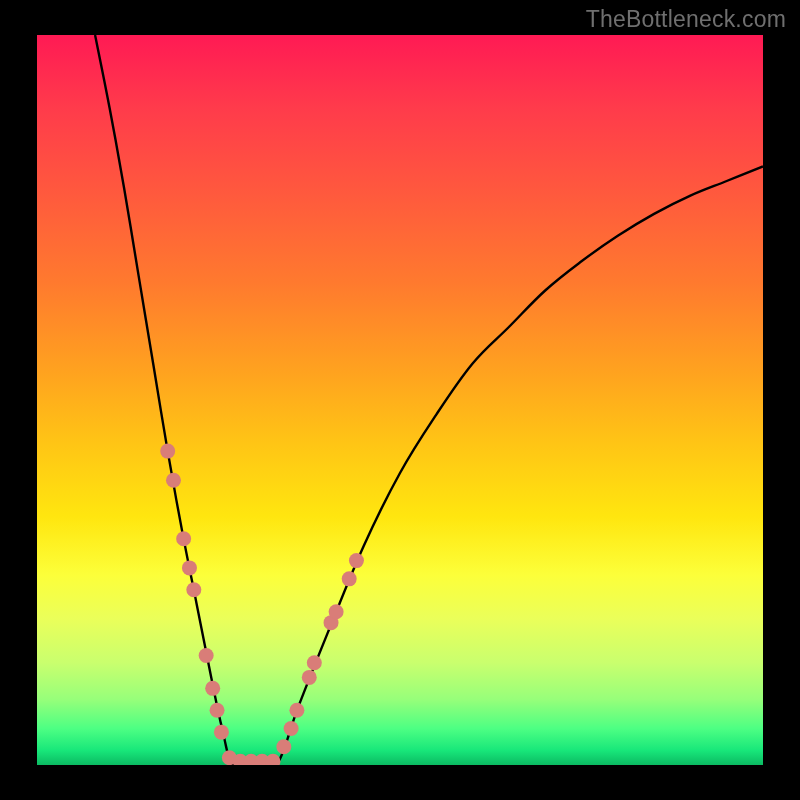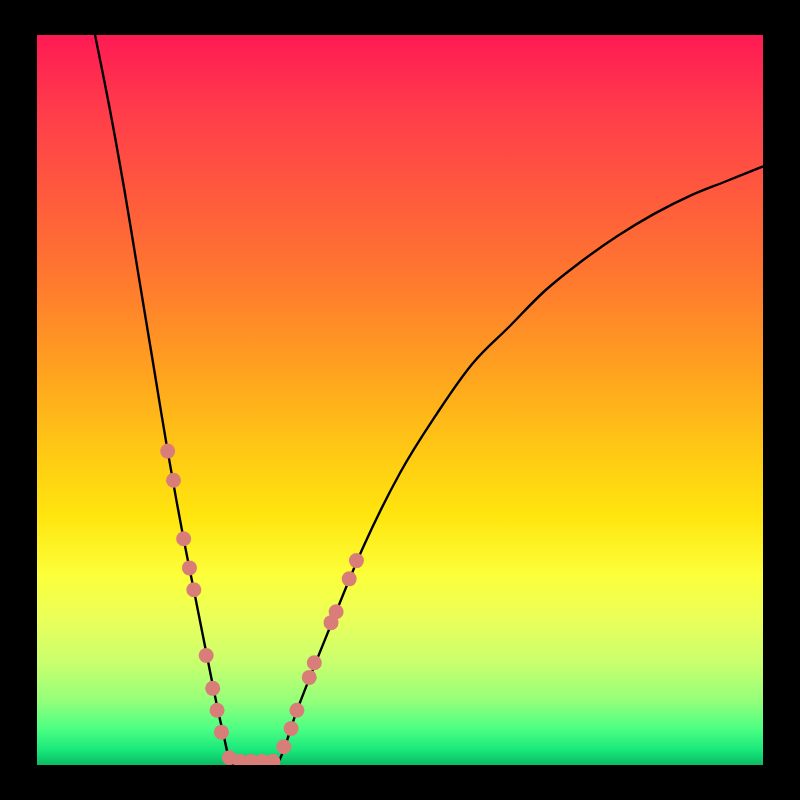--- a/index.html
+++ b/index.html
@@ -66,20 +66,21 @@
   }
   .dot {
     fill: #d97d78;
     stroke: none;
   }
 </style>
 </head>
 <body>
 
 <div class="frame">
+  <div class="watermark">TheBottleneck.com</div>
   <div class="plot-area">
     <svg class="curves" viewBox="0 0 726 730" preserveAspectRatio="none">
       <g id="paths">
           <path d="M 58.08,0 C 60.6936,13.139999999999999 67.37280000000001,45.406000000000006 72.60000000000001,73 C 77.8272,100.594 81.8928,123.07799999999996 87.11999999999999,153.29999999999995 C 92.34719999999999,183.52199999999993 96.41280000000002,209.36399999999998 101.64000000000001,240.89999999999998 C 106.86720000000001,272.436 110.9328,296.96399999999994 116.16,328.49999999999994 C 121.38719999999999,360.03599999999994 125.4528,385.87800000000004 130.68,416.1 C 135.90720000000002,446.322 139.9728,468.806 145.20000000000002,496.4 C 150.42720000000003,523.9939999999999 154.49280000000002,543.12 159.72,569.4 C 164.94719999999998,595.68 169.66619999999998,620.062 174.23999999999998,642.4 C 178.8138,664.7379999999999 181.2096,677.732 185.13,693.5 C 189.0504,709.268 190.13940000000002,723.43 196.02,730 C 201.9006,736.57 209.95919999999998,730 217.79999999999998,730 C 225.64079999999998,730 231.7392,740.512 239.58,730 C 247.4208,719.488 252.2124,695.2520000000001 261.36,671.6 C 270.5076,647.948 278.63880000000006,627.508 290.40000000000003,598.6 C 302.1612,569.692 313.632,539.908 326.7,511 C 339.768,482.092 349.932,461.652 363,438 C 376.068,414.348 386.232,399.31000000000006 399.3,379.6 C 412.368,359.89 422.532,344.268 435.59999999999997,328.49999999999994 C 448.66799999999995,312.7319999999999 458.83200000000005,305.14 471.90000000000003,292 C 484.968,278.86 495.132,267.326 508.2,255.5 C 521.268,243.674 531.432,236.155 544.5,226.3 C 557.568,216.44500000000002 567.7320000000001,209.291 580.8000000000001,200.75 C 593.868,192.209 604.032,186.07700000000003 617.1,178.85000000000002 C 630.168,171.62300000000002 640.332,166.51300000000003 653.4,160.60000000000002 C 666.468,154.687 676.632,151.256 689.6999999999999,146 C 702.7679999999999,140.744 719.466,134.02800000000008 726,131.4000000000001" class="curve-path"></path>
         </g>
       <g id="dots">
           <circle cx="130.68" cy="416.1" r="7.5" class="dot"></circle>
           <circle cx="136.488" cy="445.3" r="7.5" class="dot"></circle>
           <circle cx="146.652" cy="503.7" r="7.5" class="dot"></circle>
           <circle cx="152.46" cy="532.9" r="7.5" class="dot"></circle>

